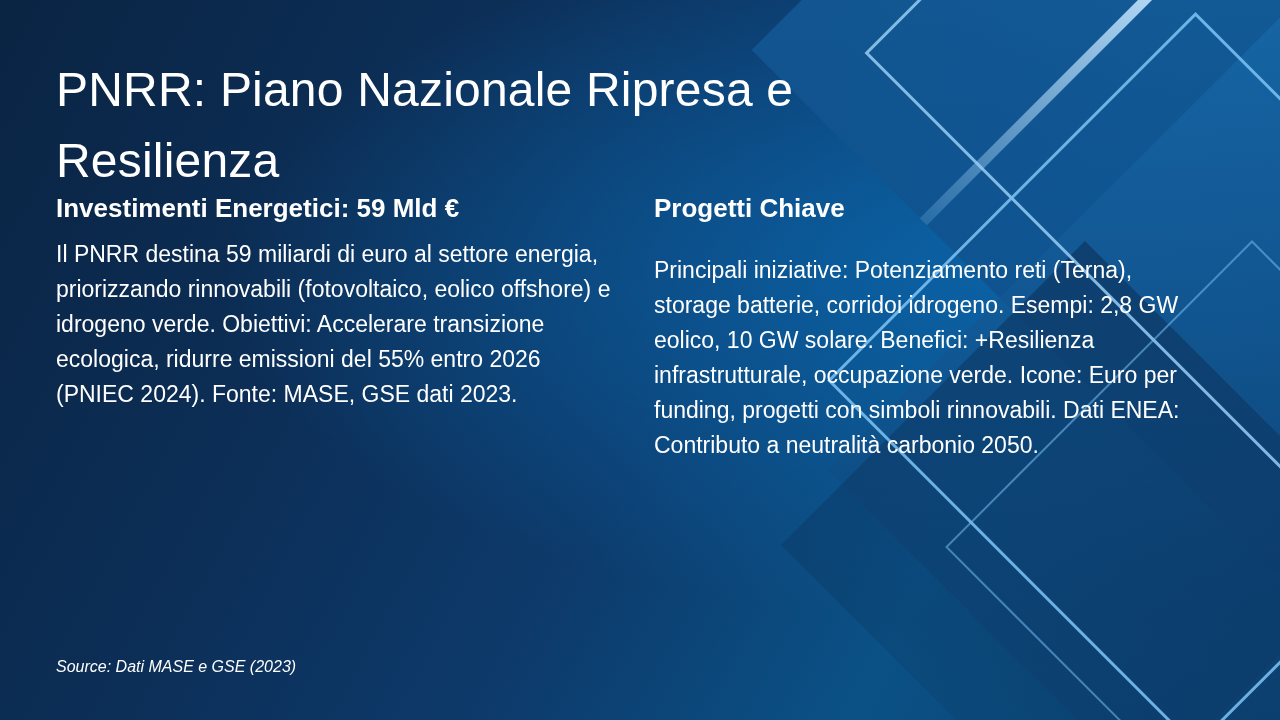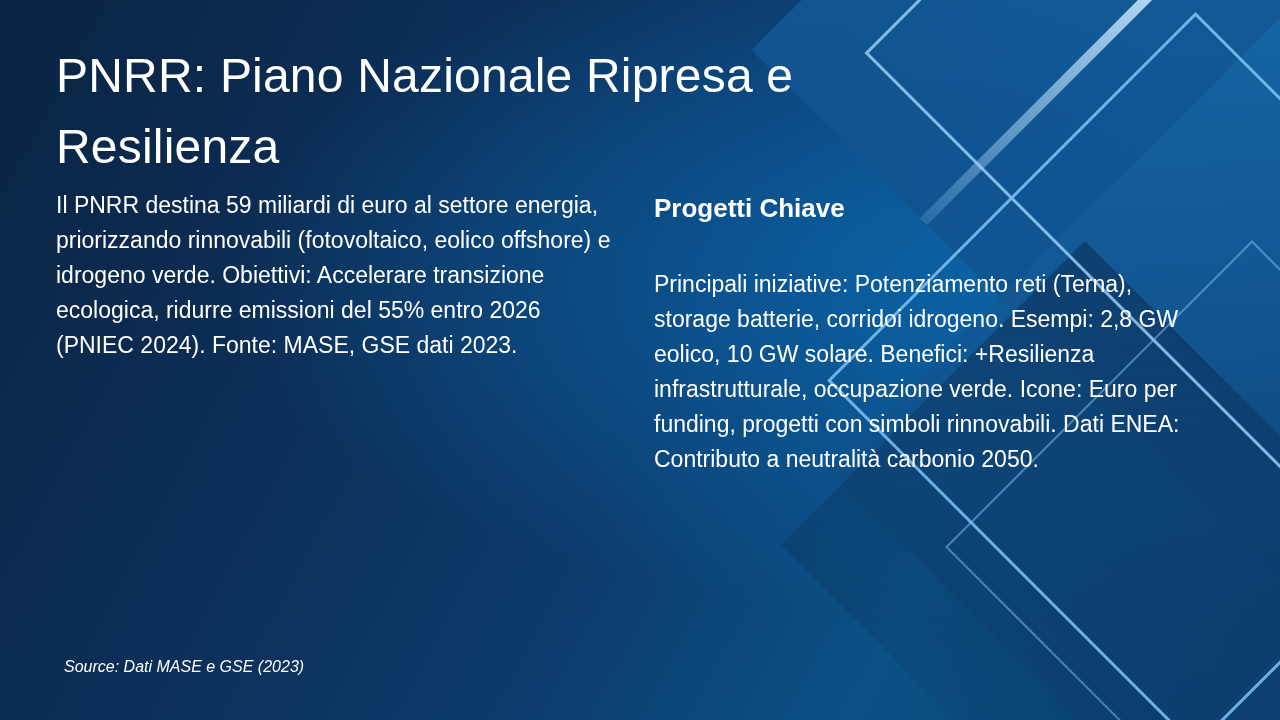--- a/index.html
+++ b/index.html
@@ -86,21 +86,21 @@
   }
 
   .content {
     position: relative;
     z-index: 5;
     height: 100%;
   }
   .slide-title {
     position: absolute;
     left: 56px;
-    top: 41px;
+    top: 55px;
     width: 920px;
     color: #ffffff;
     font-size: 48px;
     line-height: 1.47;
     font-weight: 400;
     letter-spacing: 0.2px;
   }
   .columns {
     position: absolute;
     top: 188px;
@@ -115,31 +115,31 @@
   .col-left { width: 556px; }
   .col-right { width: 560px; }
   .col-head {
     color: #ffffff;
     font-size: 26px;
     font-weight: bold;
     line-height: 1.58;
     margin: 0 0 8px 0;
   }
   .col-head-right {
-    margin-bottom: 38px;
+    margin-bottom: 24px;
   }
   .col-body {
     color: #ffffff;
     font-size: 23px;
     line-height: 1.52;
     font-weight: 400;
   }
   .source {
     position: absolute;
-    left: 64px;
+    left: 56px;
     top: 658px;
     color: #ffffff;
     font-size: 16px;
     font-style: italic;
   }
 </style>
 </head>
 <body>
 
 <div class="slide">
@@ -152,20 +152,21 @@
   <div class="deco deco-outline-3"></div>
   <div class="deco deco-stripe"></div>
 
   <div class="content">
 
     <div class="slide-title">PNRR: Piano Nazionale Ripresa e Resilienza</div>
 
     <div class="columns">
 
       <div class="col col-left">
+        <div class="col-head">Investimenti Energetici: 59 Mld €</div>
         <div class="col-body">Il PNRR destina 59 miliardi di euro al settore energia, priorizzando rinnovabili (fotovoltaico, eolico offshore) e idrogeno verde. Obiettivi: Accelerare transizione ecologica, ridurre emissioni del 55% entro 2026 (PNIEC 2024). Fonte: MASE, GSE dati 2023.</div>
       </div>
 
       <div class="col col-right">
         <div class="col-head col-head-right">Progetti Chiave</div>
         <div class="col-body">Principali iniziative: Potenziamento reti (Terna), storage batterie, corridoi idrogeno. Esempi: 2,8 GW eolico, 10 GW solare. Benefici: +Resilienza infrastrutturale, occupazione verde. Icone: Euro per funding, progetti con simboli rinnovabili. Dati ENEA: Contributo a neutralità carbonio 2050.</div>
       </div>
 
     </div>
 

